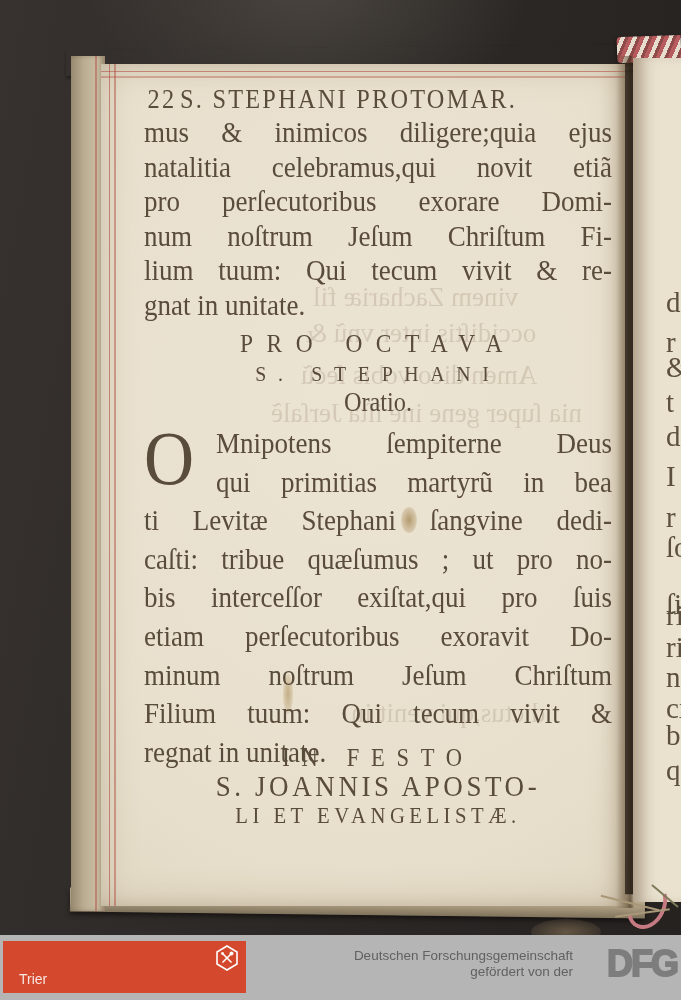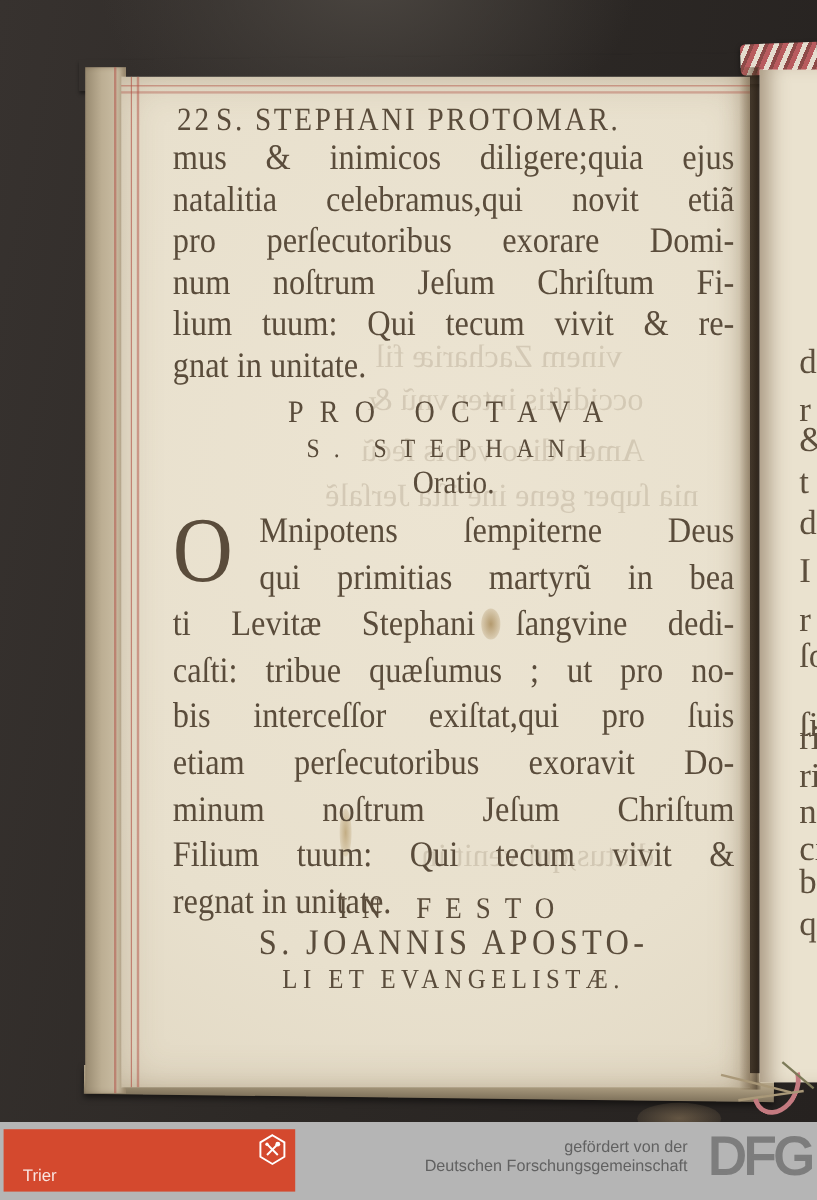--- a/index.html
+++ b/index.html
@@ -88,21 +88,21 @@
   
   .footer{position:absolute;left:0;top:935px;width:681px;height:65px;background:#b5b5b5;
     font-family:"Liberation Sans",sans-serif;}
   .badge{position:absolute;left:3px;top:6px;width:243px;height:52px;background:#d4492e;}
   .badge-name{position:absolute;left:16px;top:9px;font-size:15px;font-weight:bold;color:#ffffff;white-space:nowrap;}
   .badge-city{position:absolute;left:16px;top:30px;font-size:14px;color:rgba(255,255,255,.85);}
   .badge-icon{position:absolute;right:7px;top:4px;width:24px;height:26px;}
   .credit{position:absolute;right:108px;top:13px;text-align:right;font-size:13.5px;
     line-height:16px;color:#616161;white-space:nowrap;}
   .dfg{position:absolute;right:4px;top:6px;width:100px;height:46px;
-    font-size:44px;font-weight:normal;color:#7d7d7d;letter-spacing:-2px;
+    font-size:36px;font-weight:bold;color:#7d7d7d;letter-spacing:-2px;
     -webkit-text-stroke:1.8px #7d7d7d;line-height:46px;text-align:right;}
 </style>
 </head>
 <body>
 
 <div id="stage">
 
   <div class="photo"></div>
 
   <div class="top-edge"></div>
@@ -194,19 +194,19 @@
       <div class="badge-city">Trier</div>
       <svg class="badge-icon" viewBox="0 0 24 26">
         <polygon points="12,1 22,7 22,19 12,25 2,19 2,7" fill="none" stroke="#ffffff" stroke-width="1.6"></polygon>
         <line x1="7.5" y1="17.5" x2="16" y2="9" stroke="#ffffff" stroke-width="1.6"></line>
         <line x1="8" y1="9" x2="16.5" y2="17.5" stroke="#ffffff" stroke-width="1.6"></line>
         <circle cx="16.5" cy="8.5" r="2" fill="#ffffff"></circle>
         <circle cx="7.5" cy="8.5" r="1.4" fill="#ffffff"></circle>
       </svg>
     </div>
     <div class="credit">
+      <div>Deutschen Forschungsgemeinschaft</div>
       <div>gefördert von der</div>
-      <div>Deutschen Forschungsgemeinschaft</div>
     </div>
     <div class="dfg">DFG</div>
   </div>
 
 </div>
 
 </body></html>

